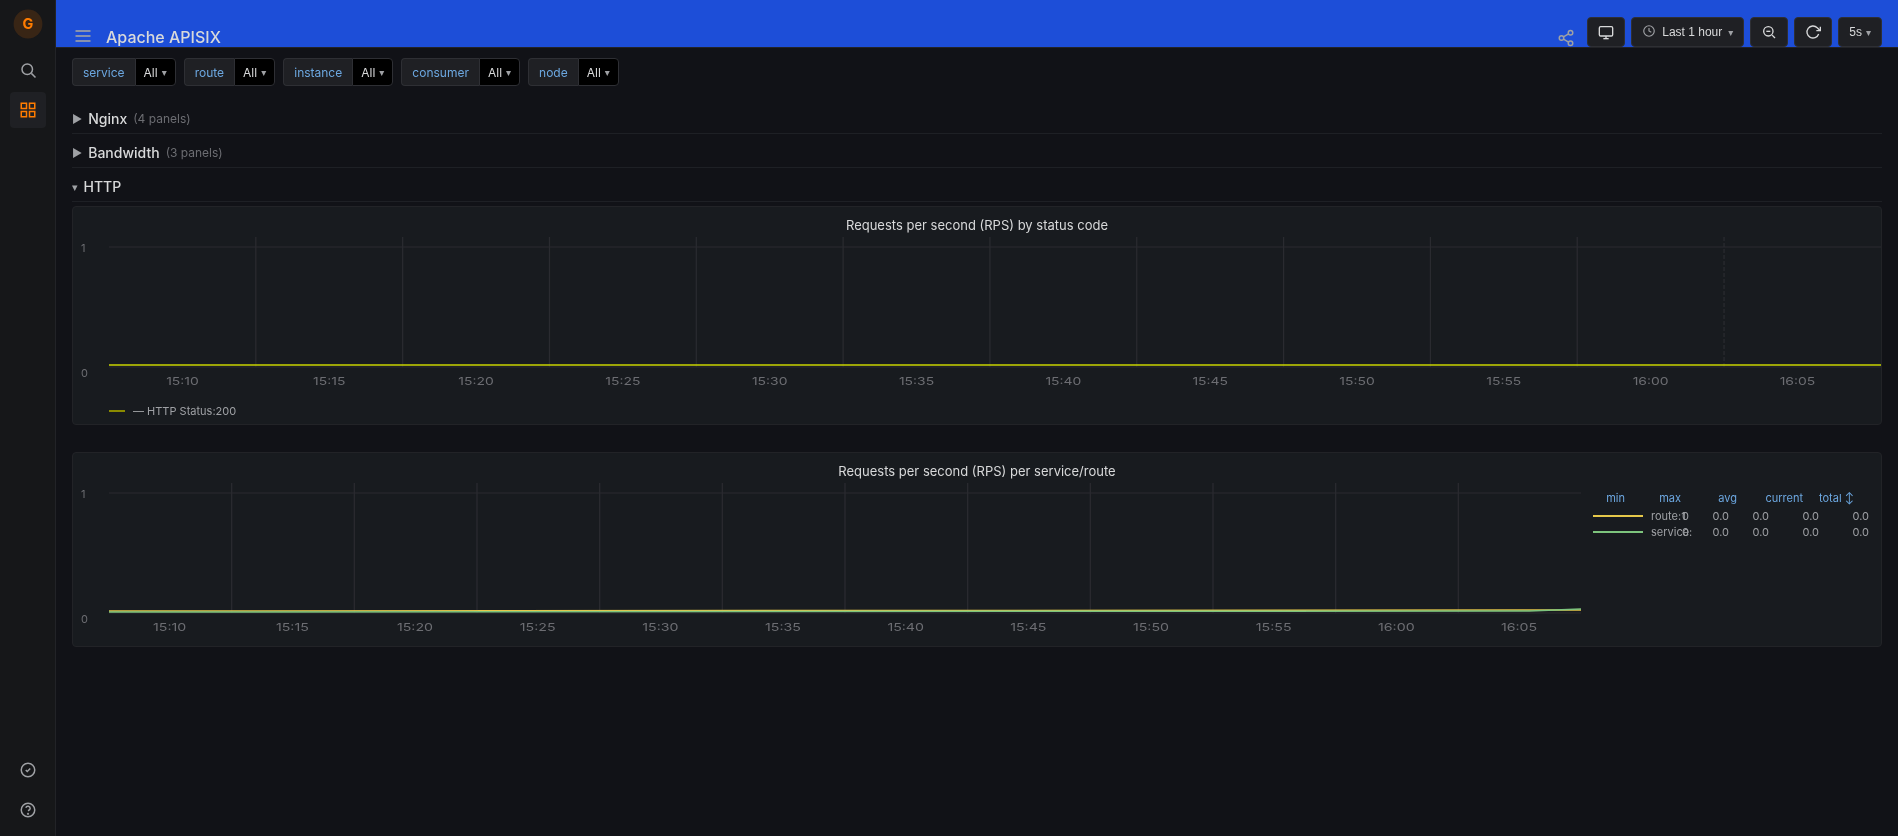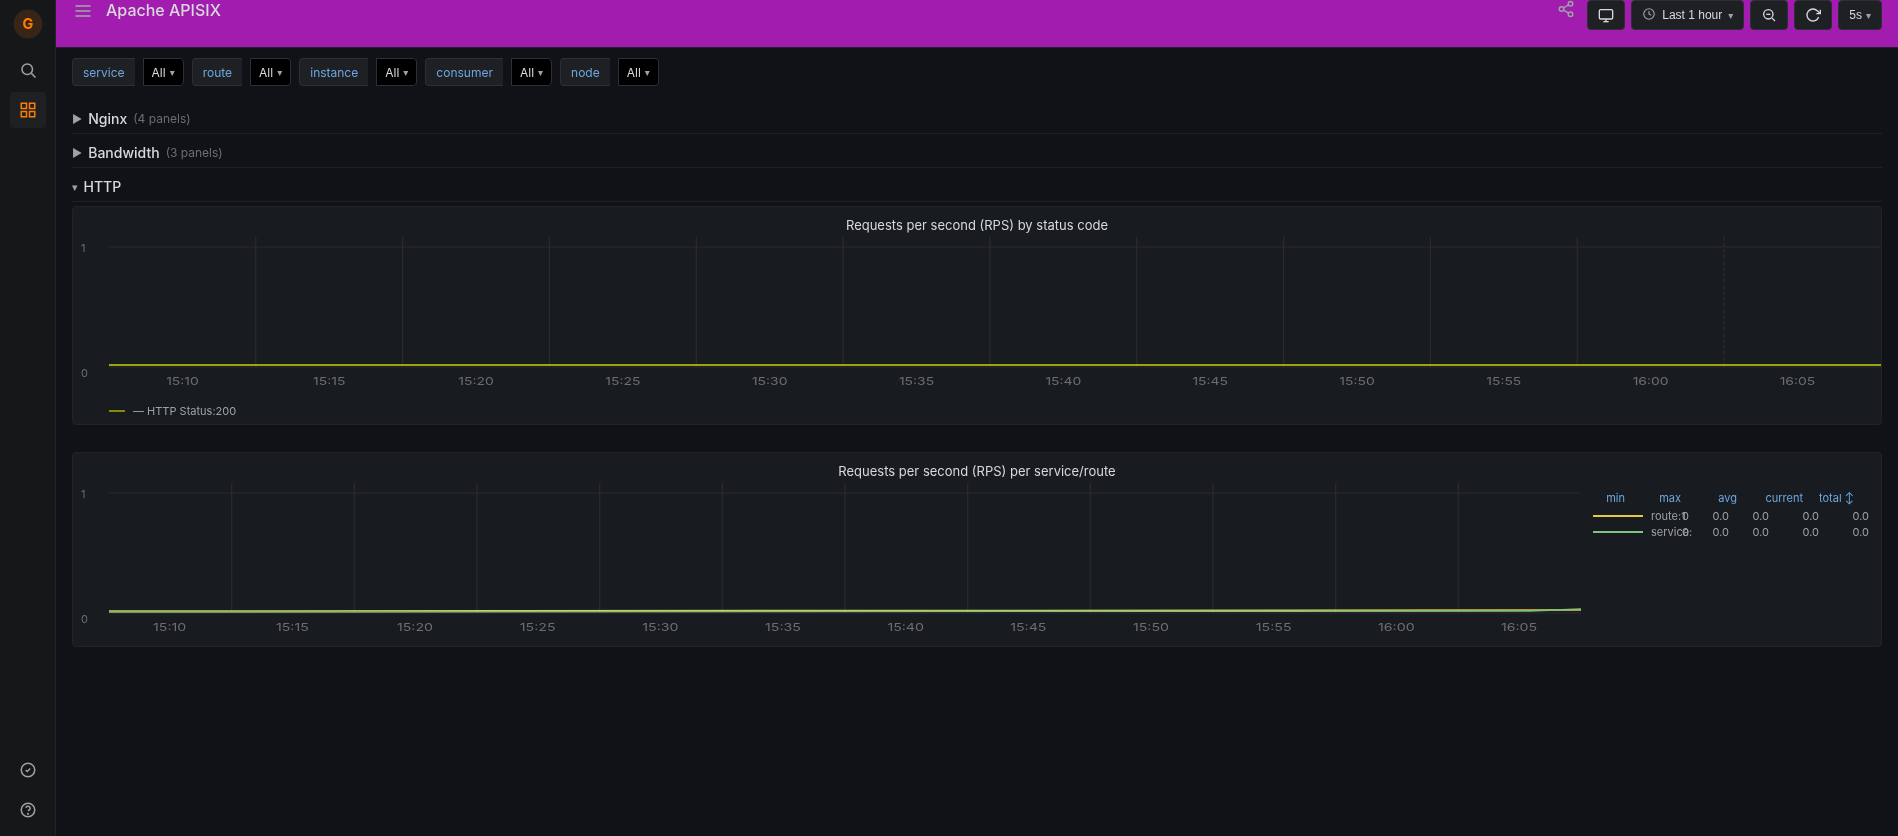--- a/index.html
+++ b/index.html
@@ -50,24 +50,24 @@
     .main {
       flex: 1;
       display: flex;
       flex-direction: column;
       overflow: hidden;
     }
 
     
     .topbar {
       height: 48px;
-      background: #a21caf;
+      background: #1d4ed8;
       border-bottom: 1px solid #222327;
       display: flex;
-      align-items: flex-start;
+      align-items: flex-end;
       padding: 0 16px;
       gap: 12px;
       flex-shrink: 0;
     }
     .topbar-menu-icon {
       width: 22px;
       height: 22px;
       display: flex;
       align-items: center;
       justify-content: center;
@@ -116,21 +116,21 @@
       align-items: center;
       gap: 8px;
       padding: 10px 16px;
       background: #111217;
       flex-shrink: 0;
       flex-wrap: wrap;
     }
     .filter-group {
       display: flex;
       align-items: center;
-      gap: 8px;
+      gap: 0;
     }
     .filter-label {
       background: #1f2024;
       border: 1px solid #2e2f34;
       border-right: none;
       border-radius: 4px 0 0 4px;
       padding: 4px 10px;
       color: #6ca7e0;
       font-size: 12px;
       height: 28px;

